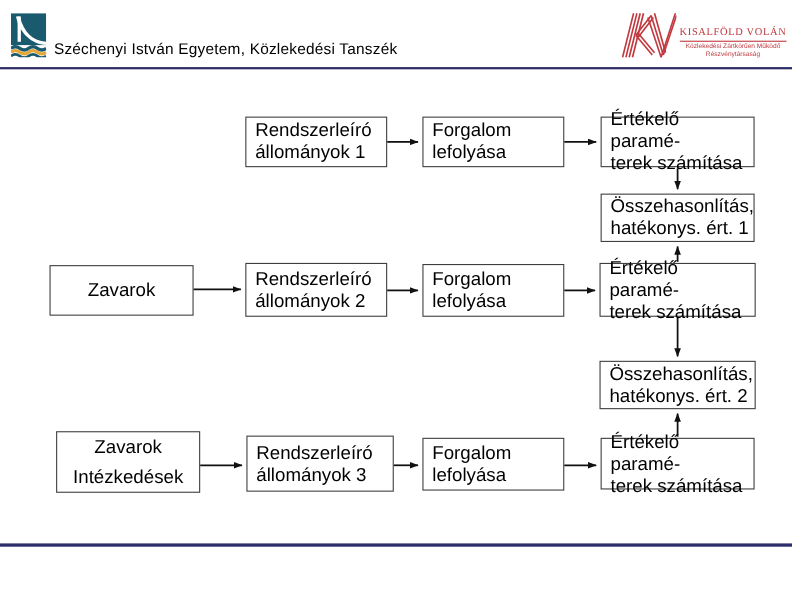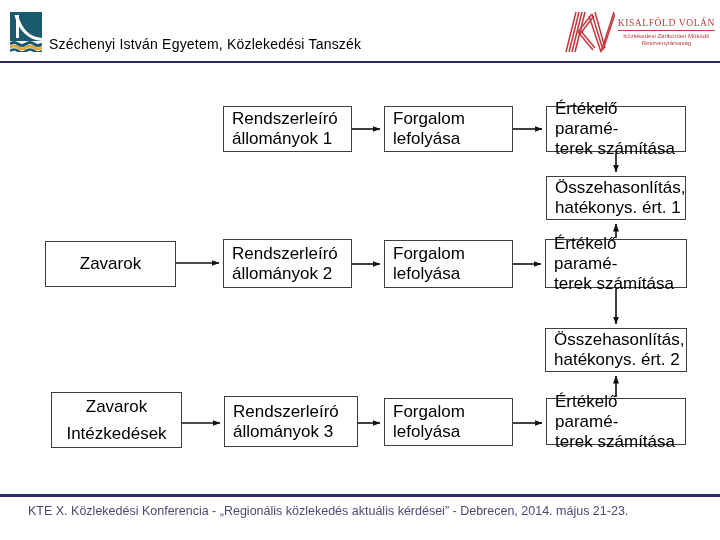--- a/index.html
+++ b/index.html
@@ -5,21 +5,21 @@
   html,body{margin:0;padding:0;background:#fff;}
   .stage{
     position:relative;width:720px;height:540px;background:#ffffff;
     font-family:"Liberation Sans",sans-serif;overflow:hidden;
   }
   
   .hdr-rule{position:absolute;left:0;top:61px;width:720px;height:2px;background:#2b2b66;}
   .ftr-rule{position:absolute;left:0;top:494px;width:720px;height:3px;background:#2e2e6a;}
   .hdr-title{position:absolute;left:49px;top:36px;font-size:14px;color:#000000;letter-spacing:.2px;}
   .uni-logo{position:absolute;left:10px;top:12px;}
-  .volan{position:absolute;right:5px;top:10px;display:flex;align-items:center;gap:3px;}
+  .volan{position:absolute;right:5px;top:10px;display:flex;align-items:flex-end;gap:3px;}
   .volan-text{color:#c03a40;text-align:center;}
   .volan-name{font-family:"Liberation Serif",serif;font-size:9.5px;letter-spacing:.6px;
     white-space:nowrap;border-bottom:1px solid #c03a40;padding-bottom:2px;}
   .volan-sub{font-size:6px;line-height:7px;margin-top:2px;white-space:pre-line;}
   
   .node{
     position:absolute;background:#fff;border:1.5px solid #3f3f3f;color:#000;
     font-size:17px;line-height:20px;display:flex;align-items:center;
     white-space:pre-line;padding:0 8px;box-sizing:border-box;
   }
@@ -116,15 +116,14 @@
       <line x1="616" y1="238" x2="616" y2="224" marker-end="url(#ah)"></line>
       <line x1="616" y1="289" x2="616" y2="324" marker-end="url(#ah)"></line>
       <line x1="182" y1="423" x2="220" y2="423" marker-end="url(#ah)"></line>
       <line x1="358" y1="423" x2="380" y2="423" marker-end="url(#ah)"></line>
       <line x1="513" y1="423" x2="542" y2="423" marker-end="url(#ah)"></line>
       <line x1="616" y1="397" x2="616" y2="376" marker-end="url(#ah)"></line>
     </g>
   </svg>
 
   <div class="ftr-rule"></div>
-  <div class="ftr-text">KTE X. Közlekedési Konferencia - „Regionális közlekedés aktuális kérdései” - Debrecen, 2014. május 21-23.</div>
 
 </div>
 
 </body></html>

